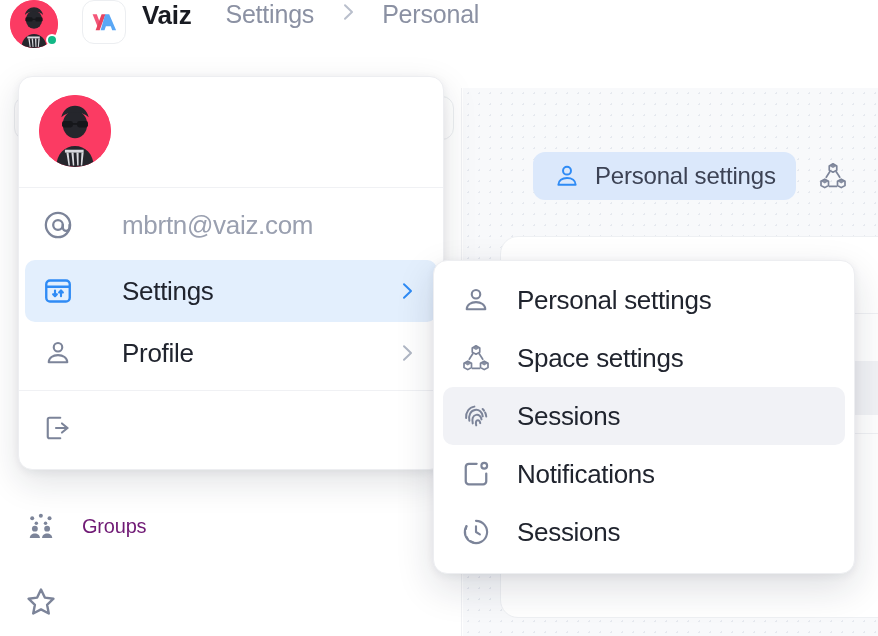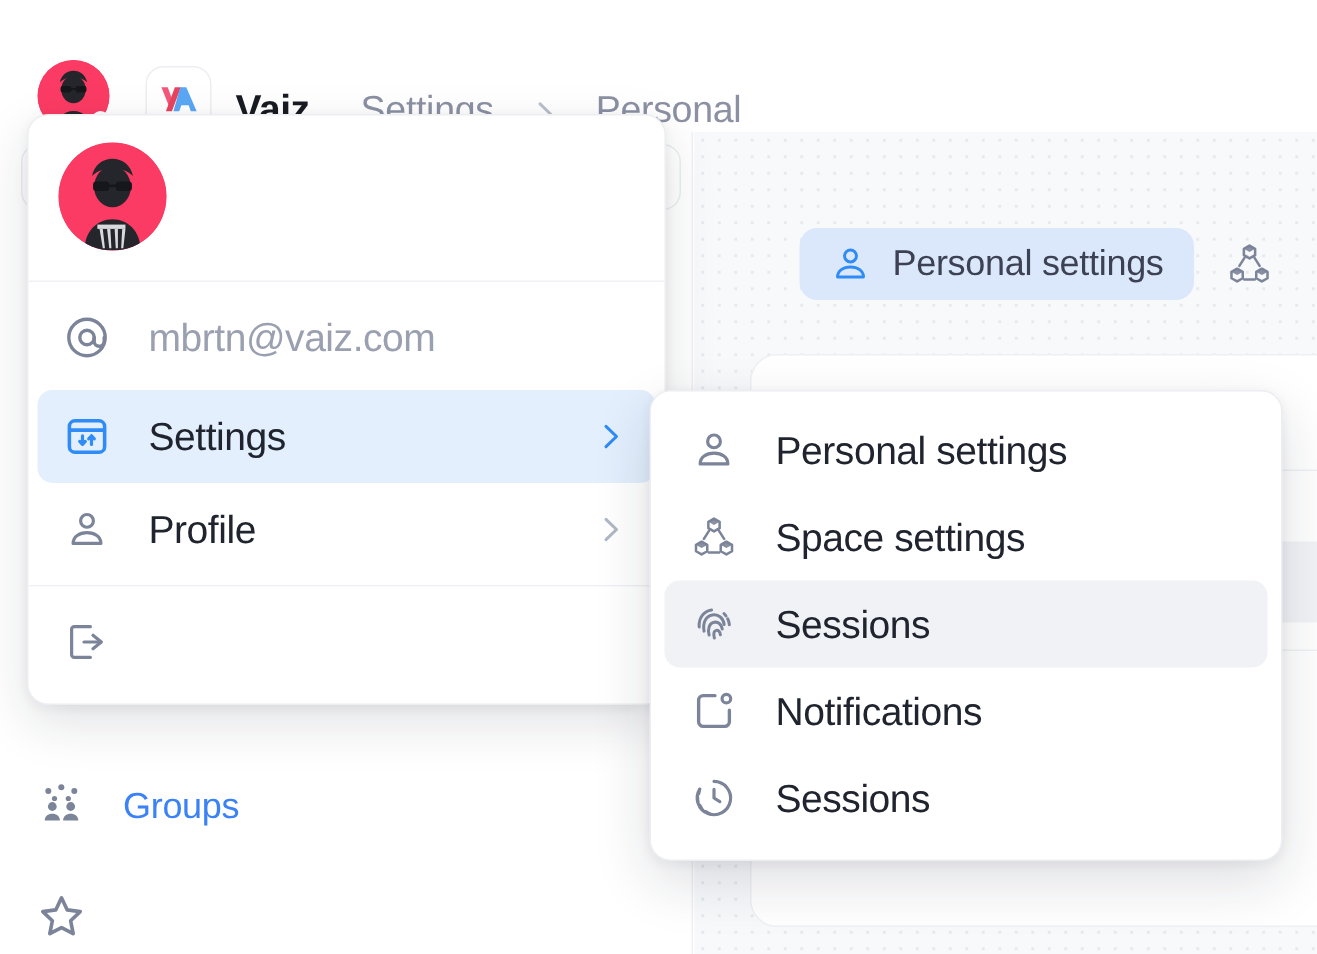--- a/index.html
+++ b/index.html
@@ -19,22 +19,22 @@
     background: #ffffff;
     overflow: hidden;
   }
 
   
   .topbar {
     position: absolute;
     left: 0; top: 0;
     width: 878px; height: 88px;
     display: flex;
-    align-items: flex-end;
-    padding-left: 25px;
+    align-items: flex-start;
+    padding-left: 10px;
     background: #ffffff;
     z-index: 5;
   }
   .avatar-wrap {
     position: relative;
     width: 48px; height: 48px;
     flex: 0 0 auto;
   }
   .avatar {
     width: 48px; height: 48px;
@@ -114,24 +114,24 @@
     align-items: center;
     padding-left: 14px;
     font-size: 22px;
     color: #8b91a3;
   }
   .side-item {
     position: absolute;
     left: 10px;
     width: 440px; height: 52px;
     display: flex;
-    align-items: flex-end;
+    align-items: center;
     padding-left: 14px;
-    font-size: 24px;
-    color: #3b82f6;
+    font-size: 20px;
+    color: #701a75;
     letter-spacing: -0.2px;
   }
   .side-item .si-ico {
     width: 34px; height: 34px;
     display: flex; align-items: center; justify-content: center;
     margin-right: 24px;
     color: #7c8499;
     flex: 0 0 auto;
   }
 
@@ -233,20 +233,21 @@
     display: flex;
     align-items: center;
     height: 62px;
     margin: 0 6px;
     padding: 0 16px;
     border-radius: 10px;
     font-size: 26px;
     color: #20242e;
     letter-spacing: -0.3px;
     position: relative;
+    gap: 23px;
   }
   .um-row.email {
     color: #9aa0b0;
     margin-top: 6px;
     margin-bottom: 4px;
   }
   .um-row.active {
     background: #e3effd;
     color: #20242e;
   }

